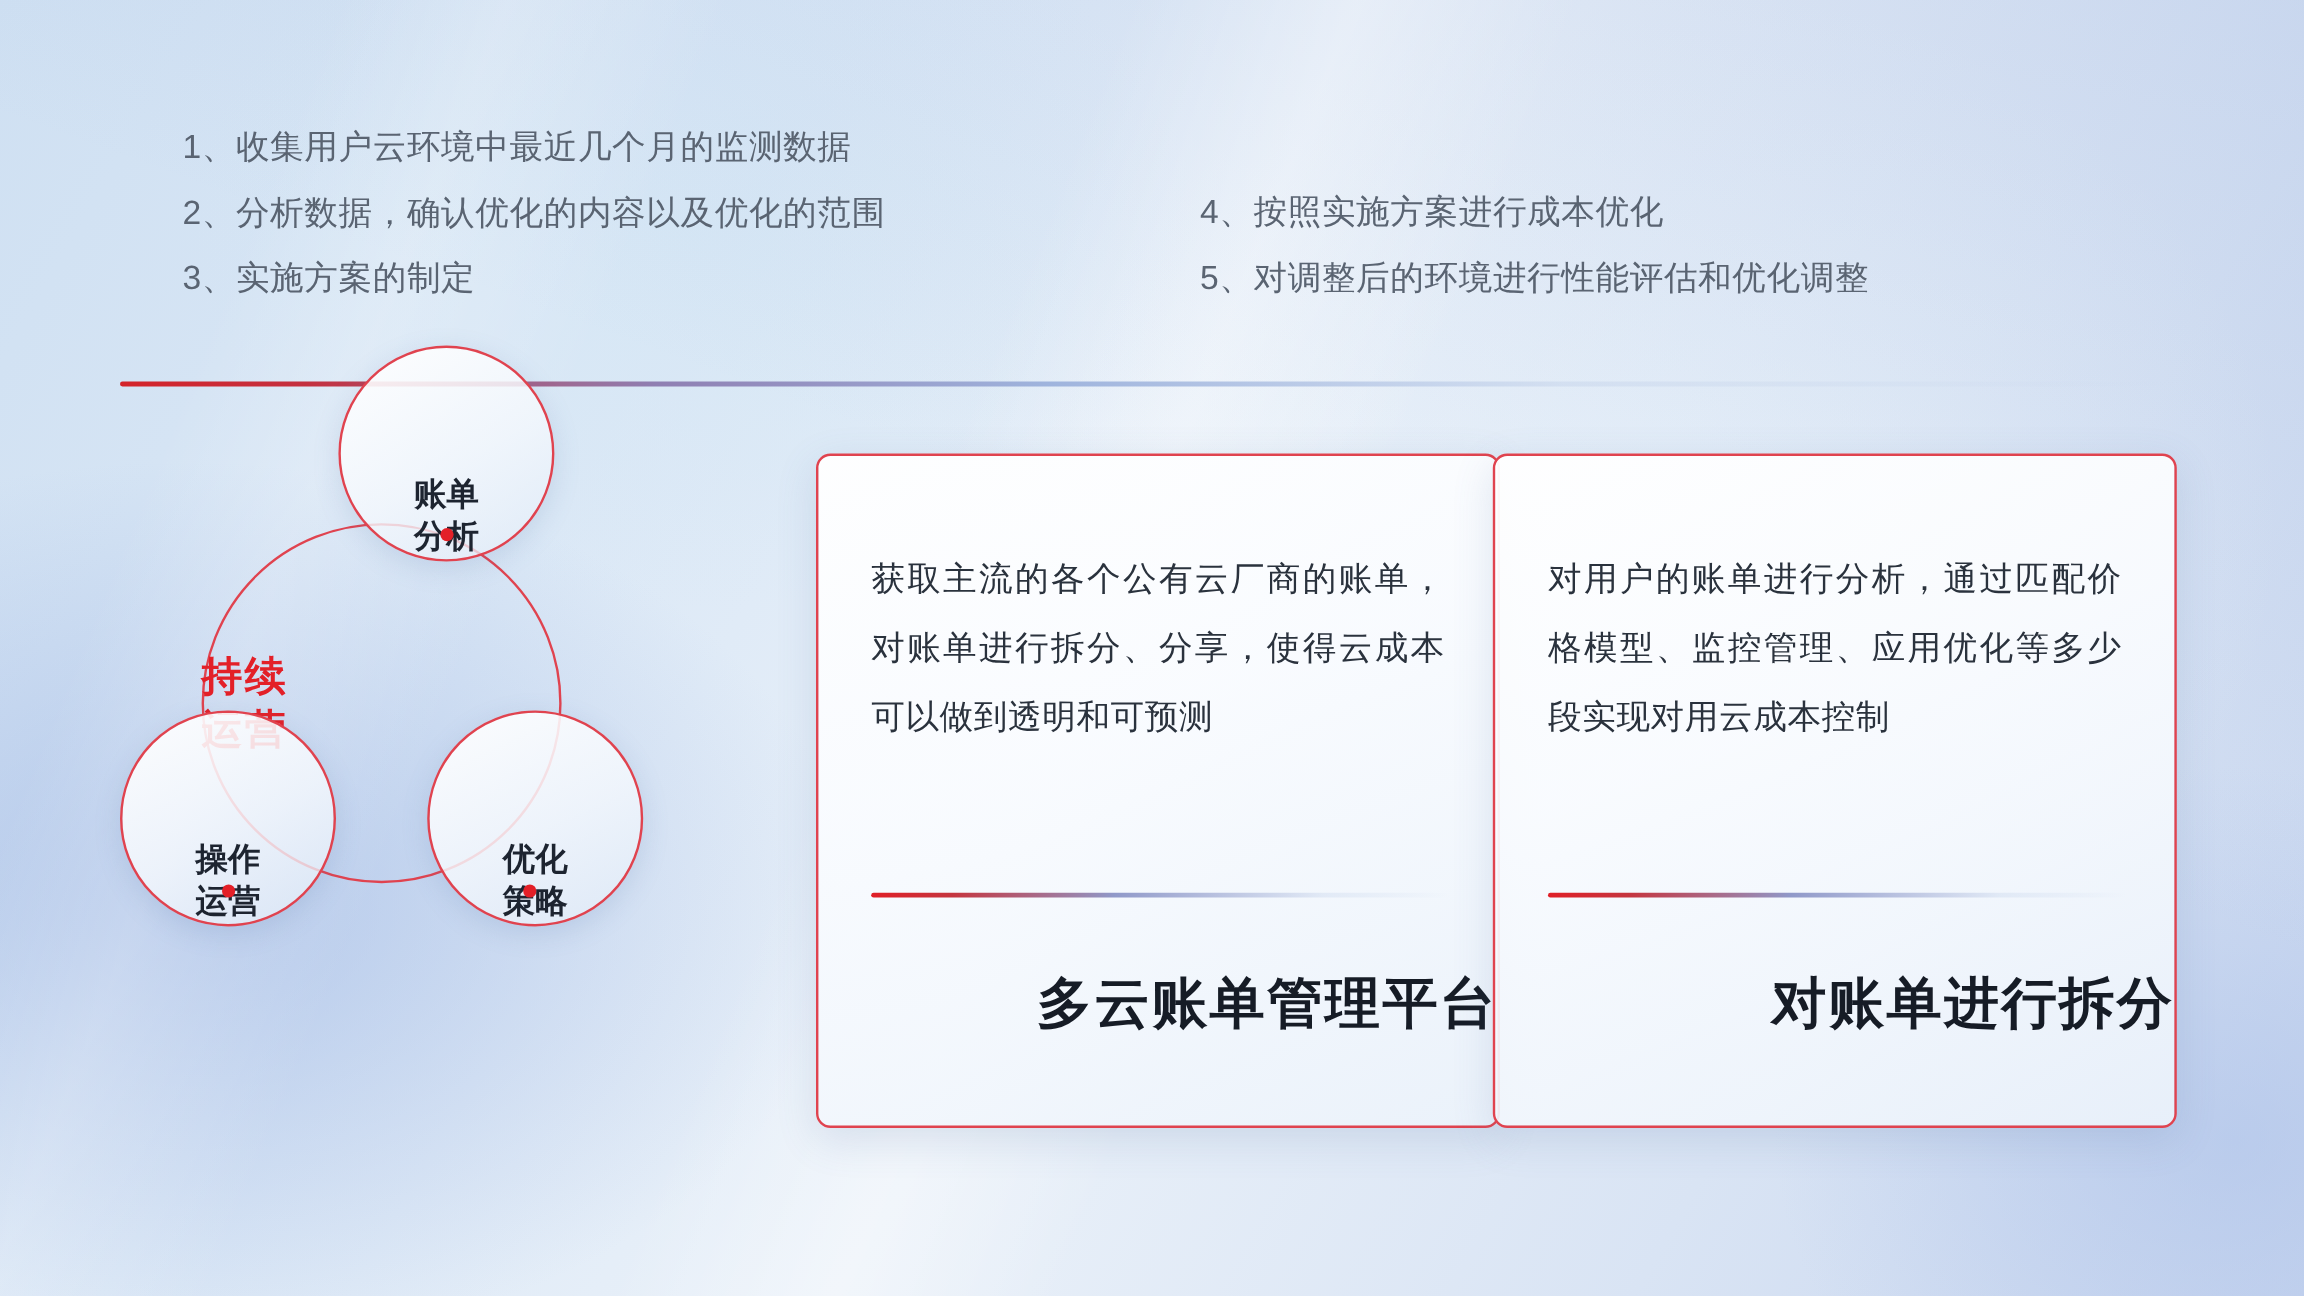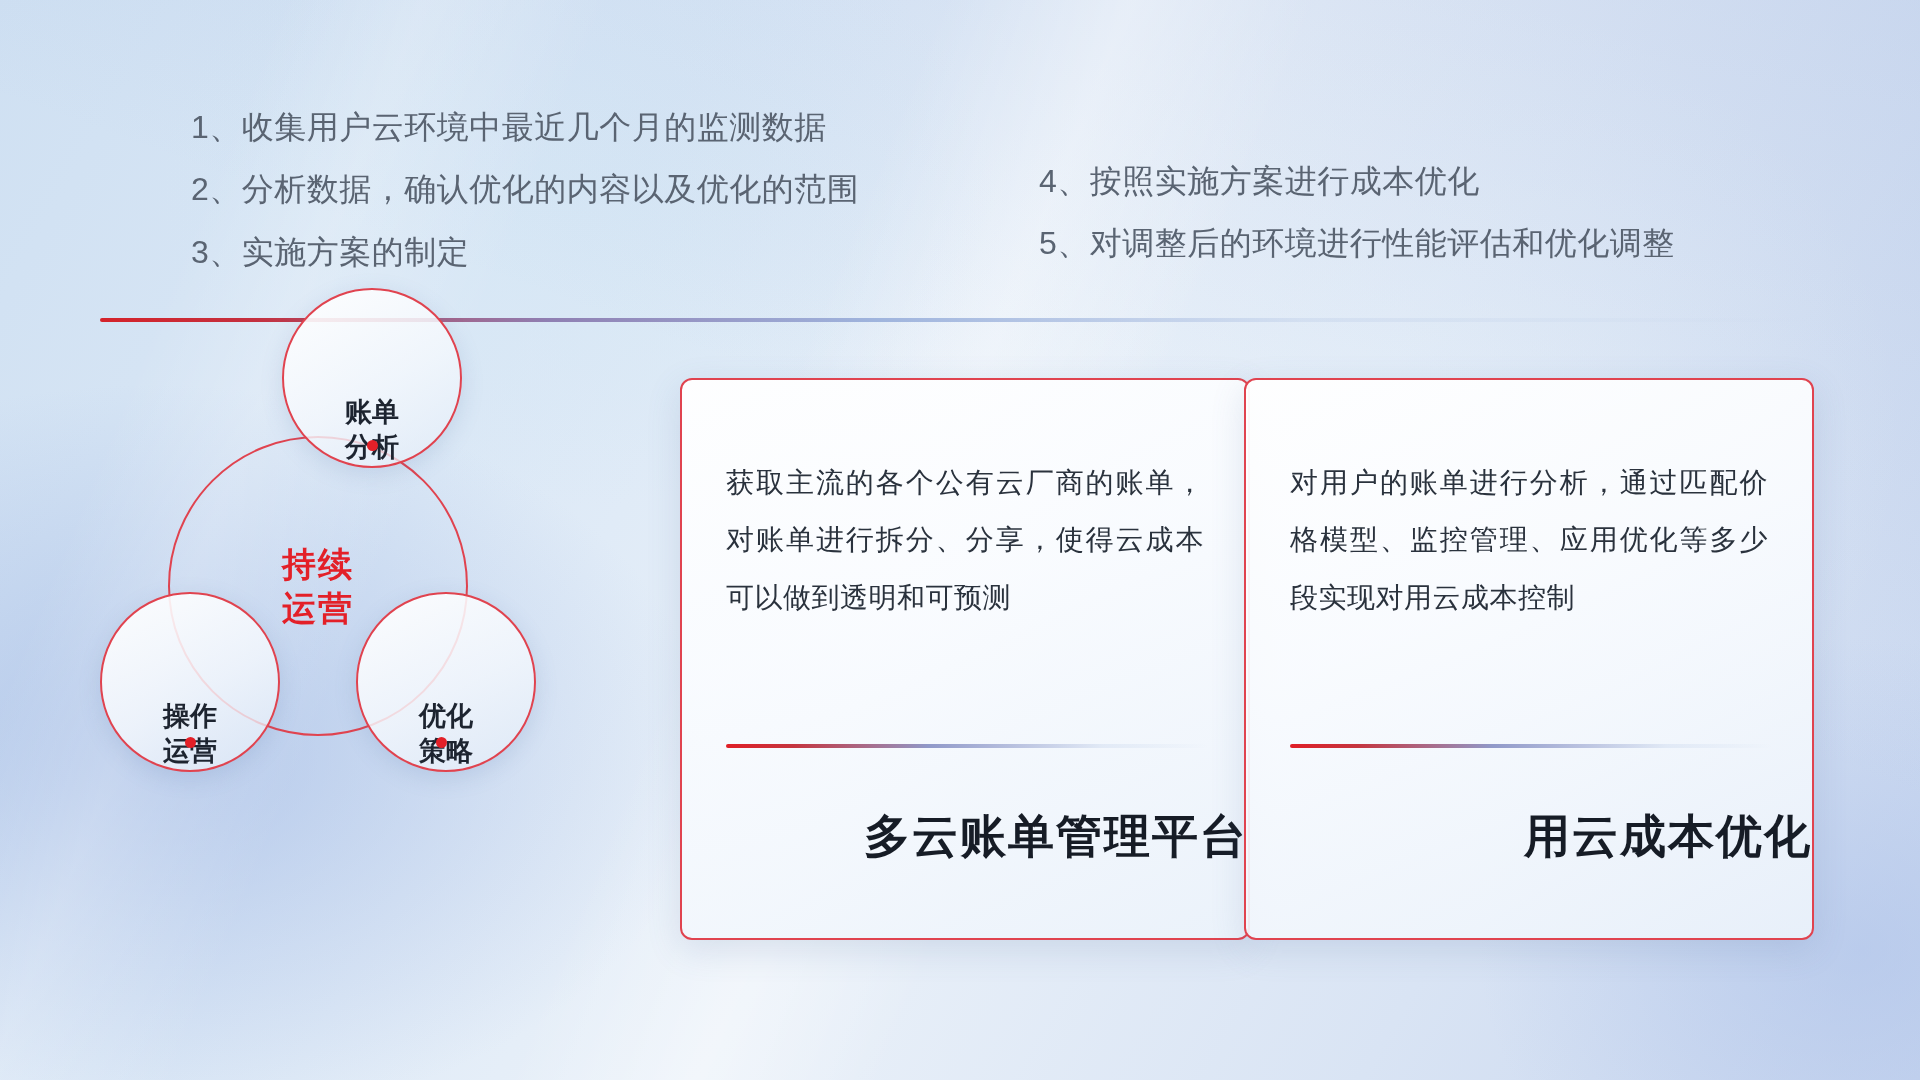--- a/index.html
+++ b/index.html
@@ -33,25 +33,24 @@
       linear-gradient(112deg, rgba(255,255,255,0.0) 40%, rgba(255,255,255,0.38) 48%, rgba(255,255,255,0.0) 56%),
       linear-gradient(112deg, rgba(255,255,255,0.0) 12%, rgba(255,255,255,0.22) 18%, rgba(255,255,255,0.0) 26%),
       linear-gradient(200deg, rgba(120,150,210,0.18) 0%, rgba(255,255,255,0) 45%);
     pointer-events: none;
   }
 
   
   .list {
     position: absolute;
     color: #5a6472;
-    font-size: 32px;
+    font-size: 28px;
     line-height: 1.95;
     letter-spacing: 0.5px;
     white-space: nowrap;
-    margin-left: 39px;
   }
   .list-left { left: 152px; top: 96px; }
   .list-right { left: 1000px; top: 150px; }
   .list-item { display: block; }
 
   
   .divider {
     position: absolute;
     left: 100px;
     top: 318px;
@@ -99,21 +98,20 @@
     background: transparent;
   }
   .center-label {
     position: absolute;
     left: 68px;
     top: 88px;
     width: 300px;
     height: 300px;
     display: flex;
     align-items: center;
-    justify-content: center;
     text-align: center;
     color: #e32028;
     font-size: 34px;
     font-weight: bold;
     line-height: 1.3;
     letter-spacing: 2px;
   }
   .dot {
     position: absolute;
     width: 11px;
@@ -225,16 +223,16 @@
 
   <div class="card" id="card-1">
     <div class="card-body">获取主流的各个公有云厂商的账单，对账单进行拆分、分享，使得云成本可以做到透明和可预测</div>
     <div class="card-rule"></div>
     <div class="card-title">多云账单管理平台</div>
   </div>
 
   <div class="card" id="card-2">
     <div class="card-body">对用户的账单进行分析，通过匹配价格模型、监控管理、应用优化等多少段实现对用云成本控制</div>
     <div class="card-rule"></div>
-    <div class="card-title">用云成本优化</div>
+    <div class="card-title">对账单进行拆分</div>
   </div>
 
 </div>
 
 </body></html>

